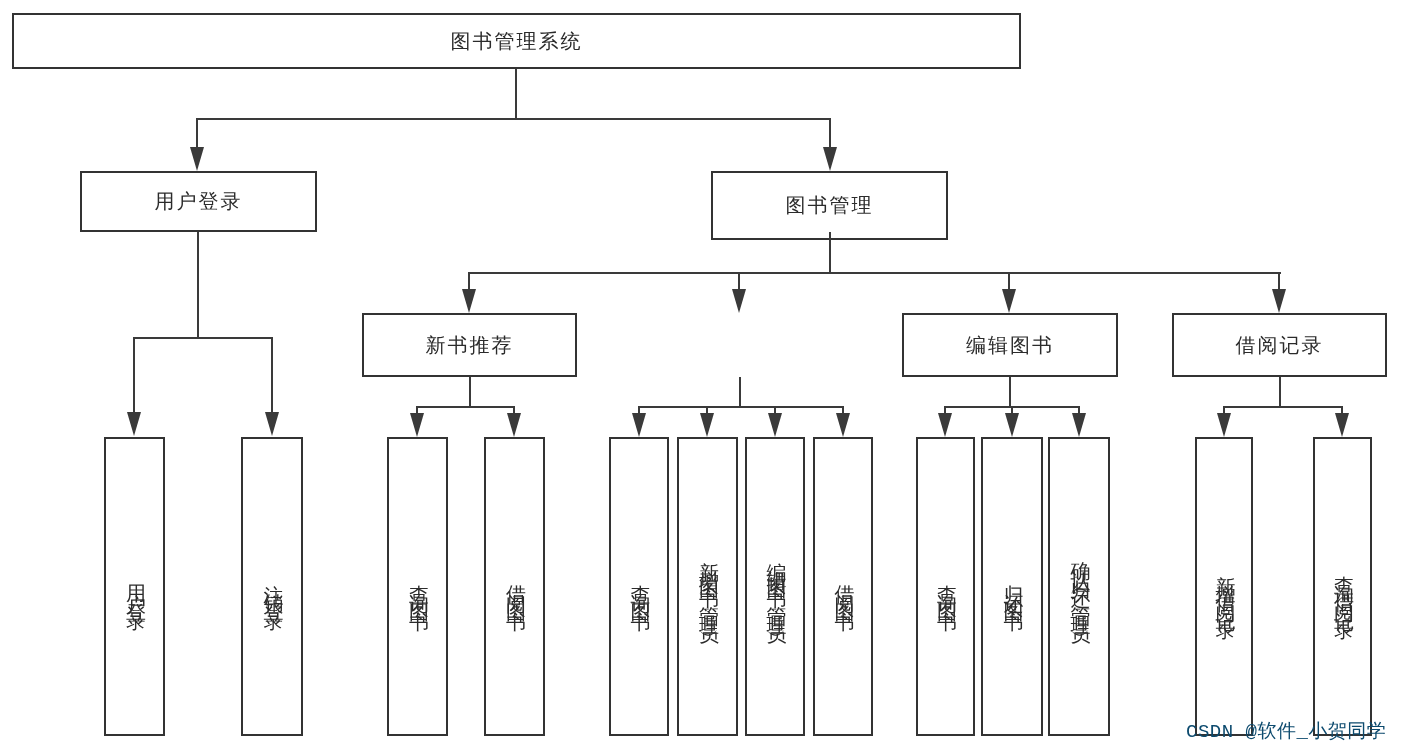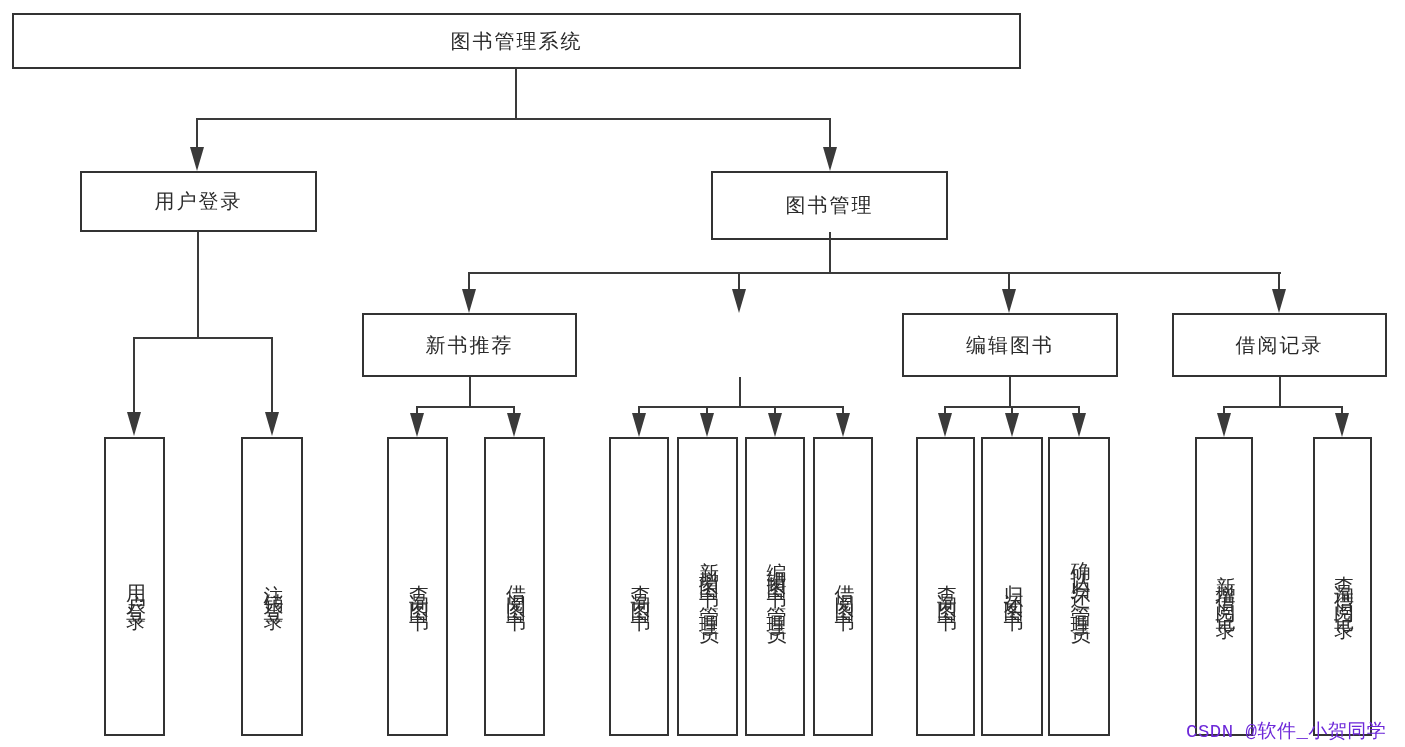--- a/index.html
+++ b/index.html
@@ -38,21 +38,21 @@
     width: 0; height: 0;
     border-left: 7px solid transparent;
     border-right: 7px solid transparent;
     border-top: 24px solid #3a3a3a;
   }
   .watermark {
     position: absolute;
     left: 1186px;
     top: 718px;
     font-size: 19px;
-    color: #6d28d9;
+    color: #0c4a6e;
     letter-spacing: 0.5px;
     z-index: 5;
     white-space: nowrap;
   }
 </style>
 </head>
 <body>
 
 <div id="canvas">
 

